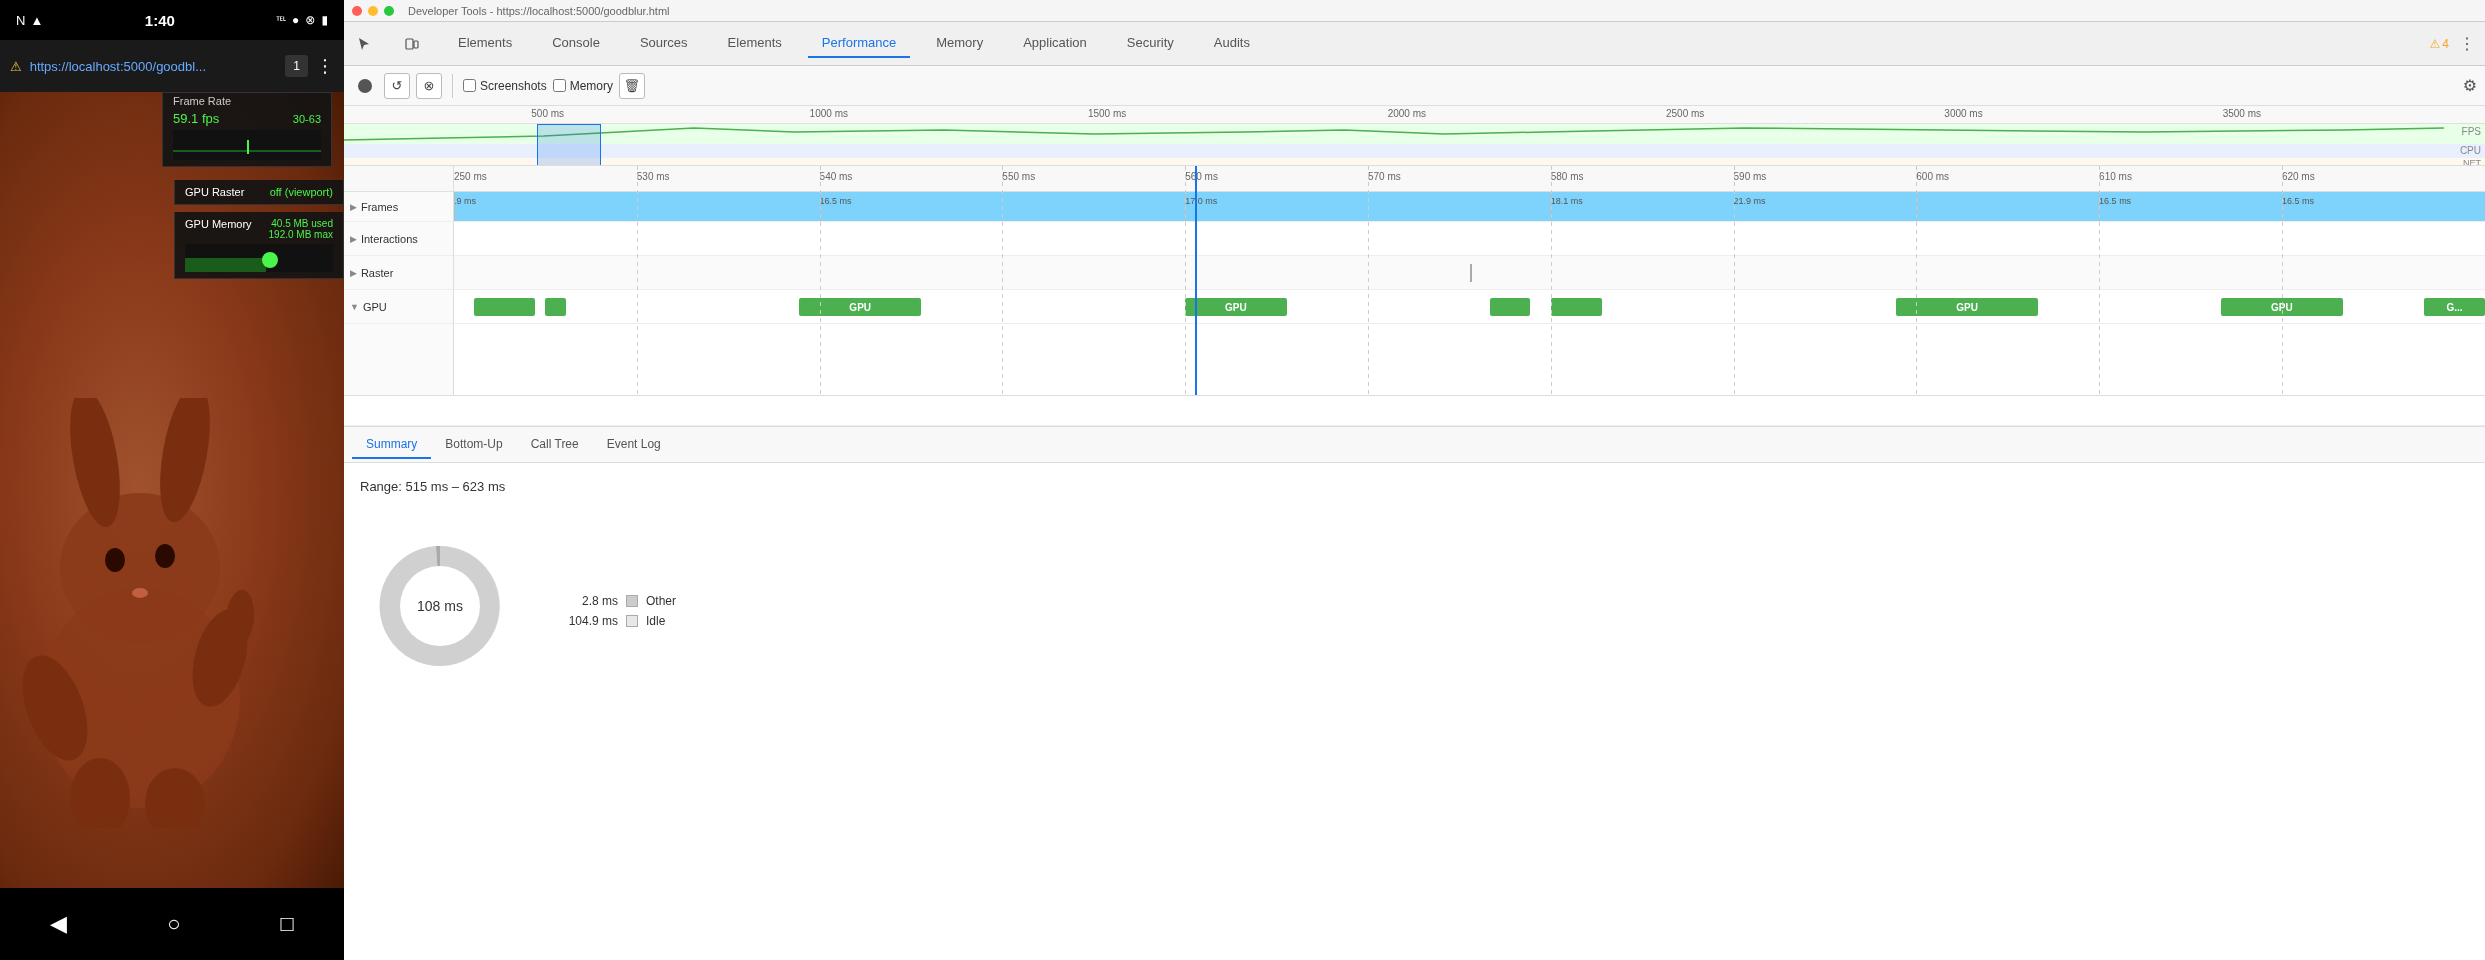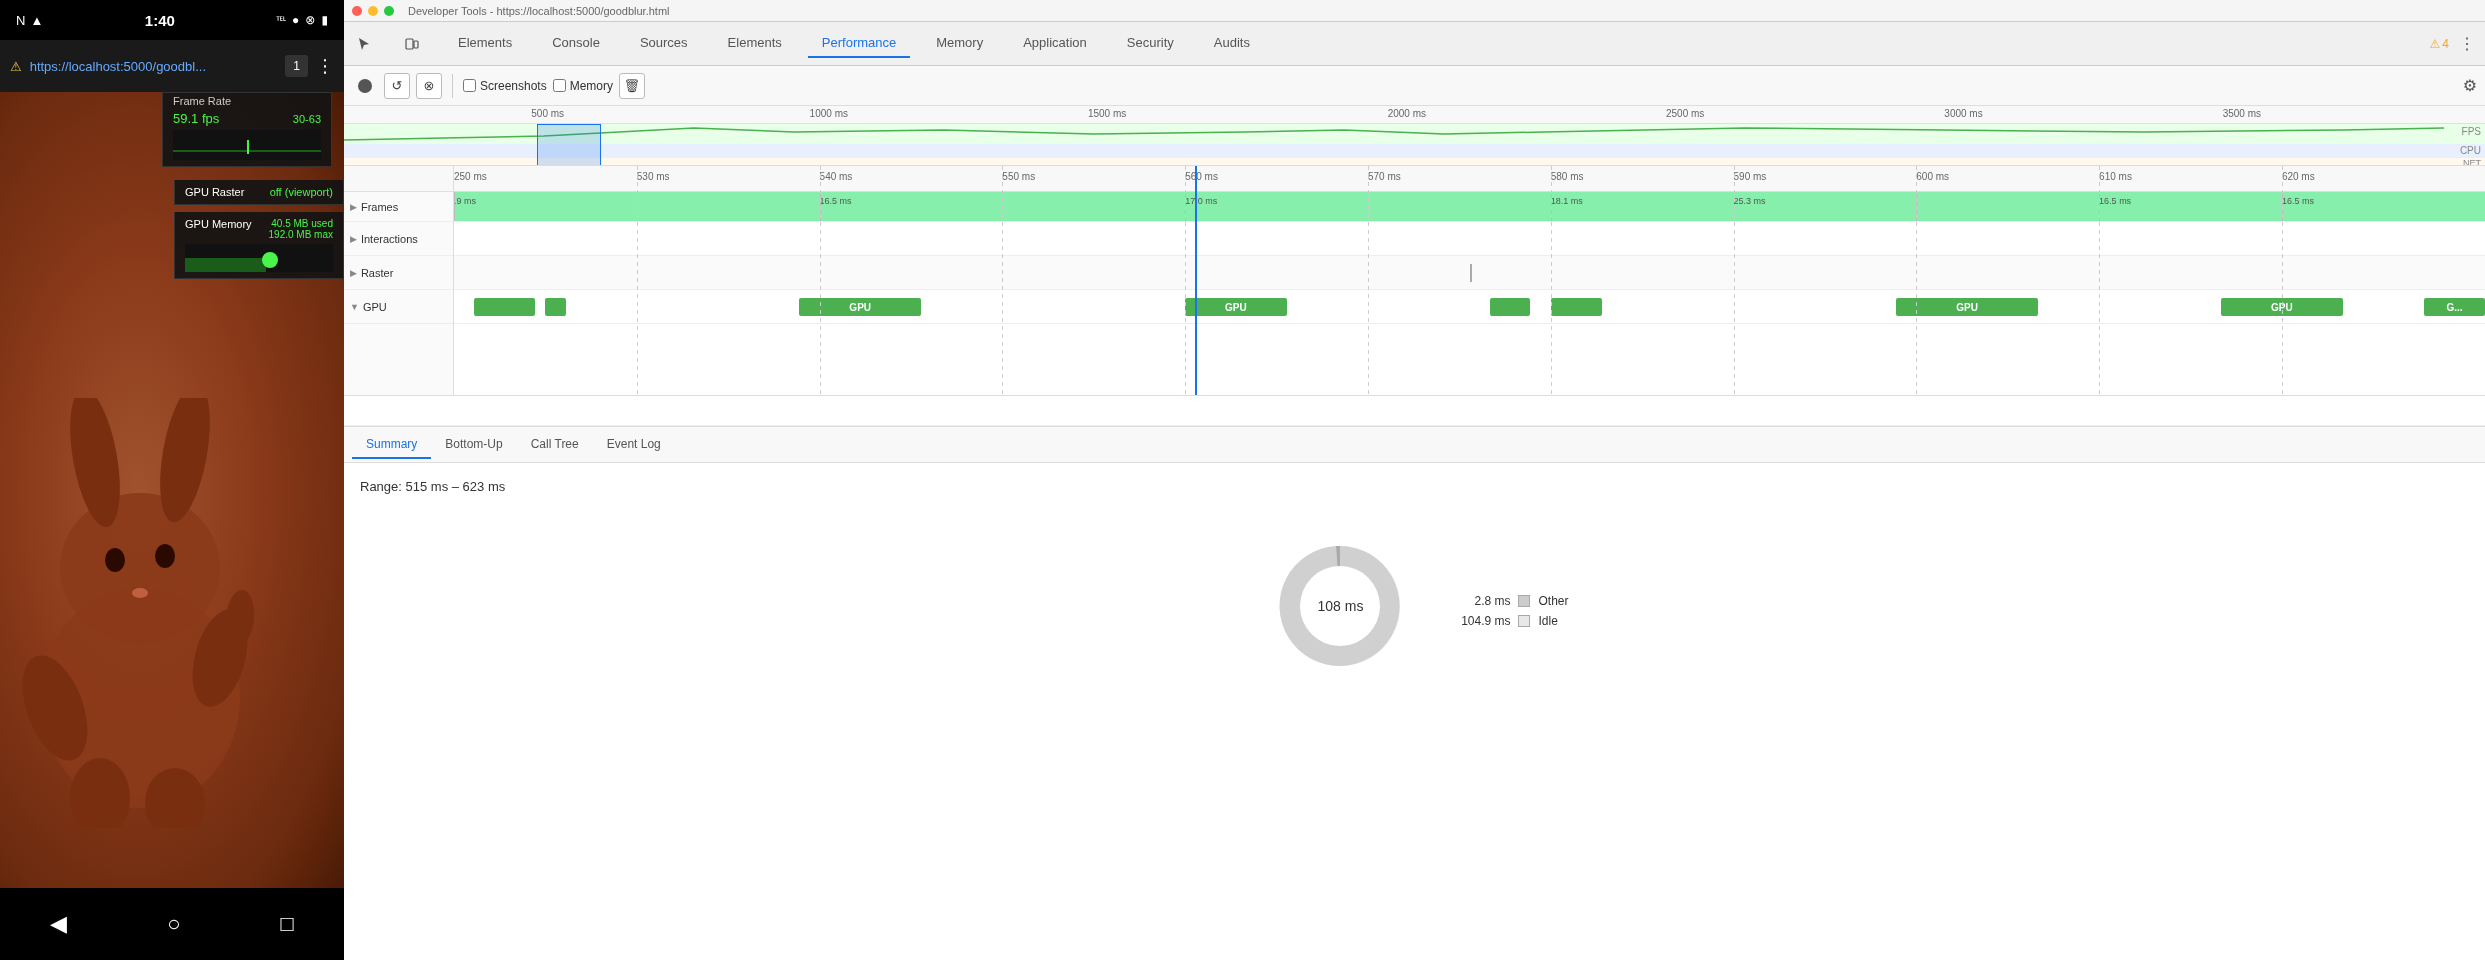--- a/index.html
+++ b/index.html
@@ -676,27 +676,27 @@
           <div style="position:absolute;top:0;bottom:-204px;left:27%;width:1px;background:repeating-linear-gradient(to bottom,#ccc 0px,#ccc 4px,transparent 4px,transparent 8px);z-index:1;"></div>
           <div style="position:absolute;top:0;bottom:-204px;left:36%;width:1px;background:repeating-linear-gradient(to bottom,#ccc 0px,#ccc 4px,transparent 4px,transparent 8px);z-index:1;"></div>
           <div style="position:absolute;top:0;bottom:-204px;left:45%;width:1px;background:repeating-linear-gradient(to bottom,#ccc 0px,#ccc 4px,transparent 4px,transparent 8px);z-index:1;"></div>
           <div style="position:absolute;top:0;bottom:-204px;left:54%;width:1px;background:repeating-linear-gradient(to bottom,#ccc 0px,#ccc 4px,transparent 4px,transparent 8px);z-index:1;"></div>
           <div style="position:absolute;top:0;bottom:-204px;left:63%;width:1px;background:repeating-linear-gradient(to bottom,#ccc 0px,#ccc 4px,transparent 4px,transparent 8px);z-index:1;"></div>
           <div style="position:absolute;top:0;bottom:-204px;left:72%;width:1px;background:repeating-linear-gradient(to bottom,#ccc 0px,#ccc 4px,transparent 4px,transparent 8px);z-index:1;"></div>
           <div style="position:absolute;top:0;bottom:-204px;left:81%;width:1px;background:repeating-linear-gradient(to bottom,#ccc 0px,#ccc 4px,transparent 4px,transparent 8px);z-index:1;"></div>
           <div style="position:absolute;top:0;bottom:-204px;left:90%;width:1px;background:repeating-linear-gradient(to bottom,#ccc 0px,#ccc 4px,transparent 4px,transparent 8px);z-index:1;"></div>
         </div>
 
-        <div class="track-row" style="height:30px;position:relative;background:#86efac;">
+        <div class="track-row" style="height:30px;position:relative;background:#7dd3fc;">
 
           <span style="position:absolute;top:4px;left:0%;font-size:9px;color:#555;">.9 ms</span>
           <span style="position:absolute;top:4px;left:18%;font-size:9px;color:#555;">16.5 ms</span>
           <span style="position:absolute;top:4px;left:36%;font-size:9px;color:#555;">17.0 ms</span>
           <span style="position:absolute;top:4px;left:54%;font-size:9px;color:#555;">18.1 ms</span>
-          <span style="position:absolute;top:4px;left:63%;font-size:9px;color:#555;">25.3 ms</span>
+          <span style="position:absolute;top:4px;left:63%;font-size:9px;color:#555;">21.9 ms</span>
           <span style="position:absolute;top:4px;left:81%;font-size:9px;color:#555;">16.5 ms</span>
           <span style="position:absolute;top:4px;left:90%;font-size:9px;color:#555;">16.5 ms</span>
 
           <div style="position:absolute;top:0;bottom:0;left:0%;width:1px;background:#bbb;"></div>
           <div style="position:absolute;top:0;bottom:0;left:18%;width:1px;background:#bbb;"></div>
           <div style="position:absolute;top:0;bottom:0;left:36%;width:1px;background:#bbb;"></div>
           <div style="position:absolute;top:0;bottom:0;left:54%;width:1px;background:#bbb;"></div>
           <div style="position:absolute;top:0;bottom:0;left:72%;width:1px;background:#bbb;"></div>
           <div style="position:absolute;top:0;bottom:0;left:81%;width:1px;background:#bbb;"></div>
           <div style="position:absolute;top:0;bottom:0;left:90%;width:1px;background:#bbb;"></div>
@@ -735,21 +735,21 @@
         <button class="bottom-tab active">Summary</button>
         <button class="bottom-tab">Bottom-Up</button>
         <button class="bottom-tab">Call Tree</button>
         <button class="bottom-tab">Event Log</button>
       </div>
 
       <div id="bottom-content">
         <div style="flex:1;">
           <div class="range-text">Range: 515 ms – 623 ms</div>
 
-          <div style="display:flex;align-items:center;gap:30px;margin-top:10px;justify-content:center;">
+          <div style="display:flex;align-items:center;gap:38px;margin-top:10px;">
             <div id="pie-container">
               
               <svg width="160" height="160" viewBox="0 0 160 160">
 
                 <circle cx="80" cy="80" r="60" fill="#e8e8e8"></circle>
 
                 <path d="M80,80 L80,20 A60,60 0 1,1 76,20.1 Z" fill="#d0d0d0"></path>
 
                 <path d="M80,80 L80,20 A60,60 0 0,0 76,20.1 Z" fill="#aaa"></path>
 

